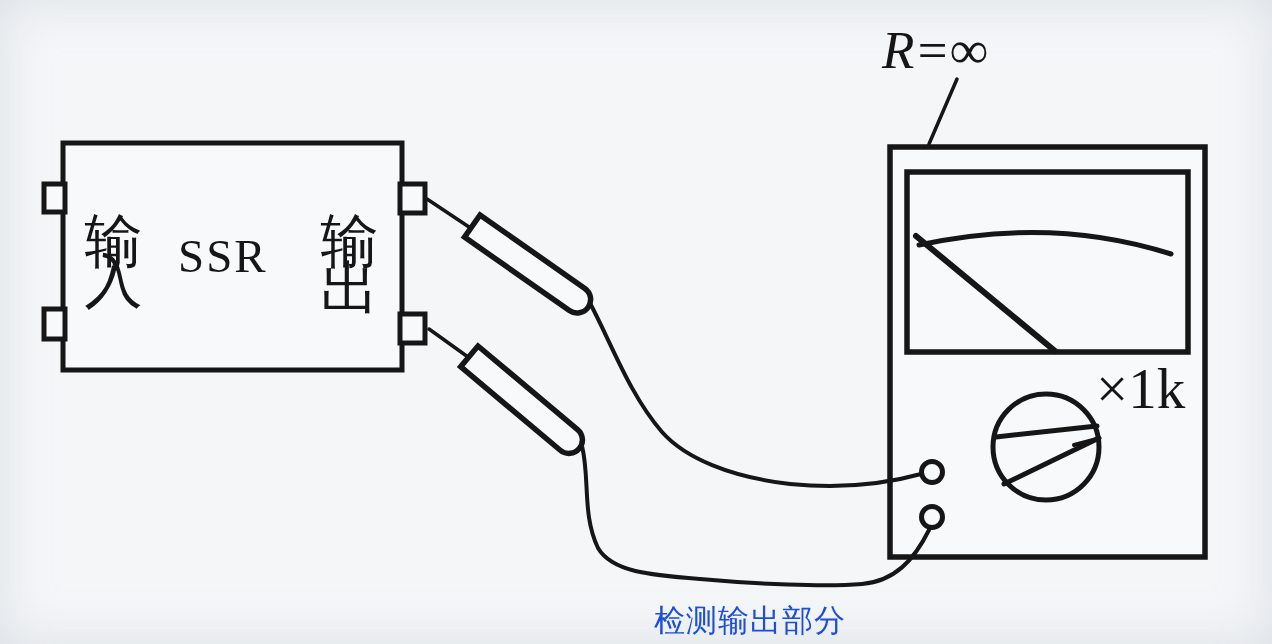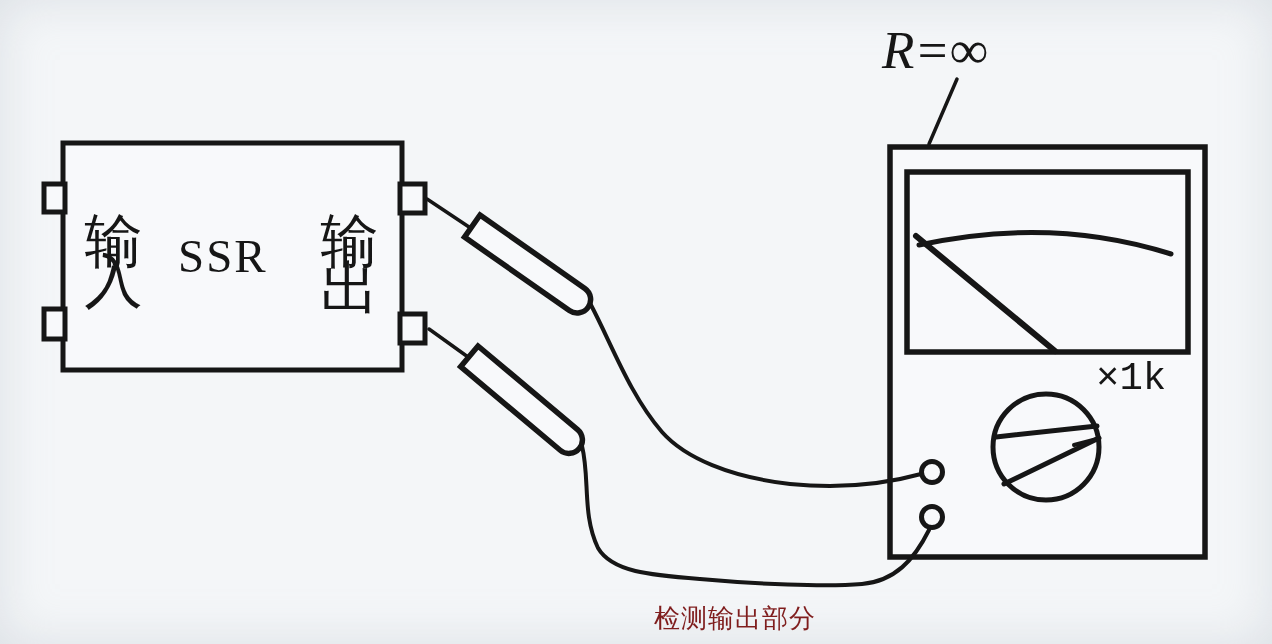--- a/index.html
+++ b/index.html
@@ -40,27 +40,27 @@
     font-family: "Liberation Serif", serif;
     font-size: 47px;
     letter-spacing: 2px;
   }
   #resistance-label {
     font-family: "Liberation Serif", serif;
     font-style: italic;
     font-size: 53px;
   }
   #range-label {
-    font-family: Liberation Mono, monospace;
-    font-size: 39px;
+    font-family: Liberation Serif, serif;
+    font-size: 57px;
   }
   #caption-label {
-    font-size: 26px;
+    font-size: 31px;
     letter-spacing: 1px;
-    color: #7f1d1d;
+    color: #1d4ed8;
     font-family: "Liberation Sans", sans-serif;
   }
 </style>
 </head>
 <body>
 
 <div id="canvas">
 
   <svg id="linework" viewBox="0 0 1272 644" xmlns="http://www.w3.org/2000/svg" fill="none" stroke="#161616" stroke-linecap="round">
 

